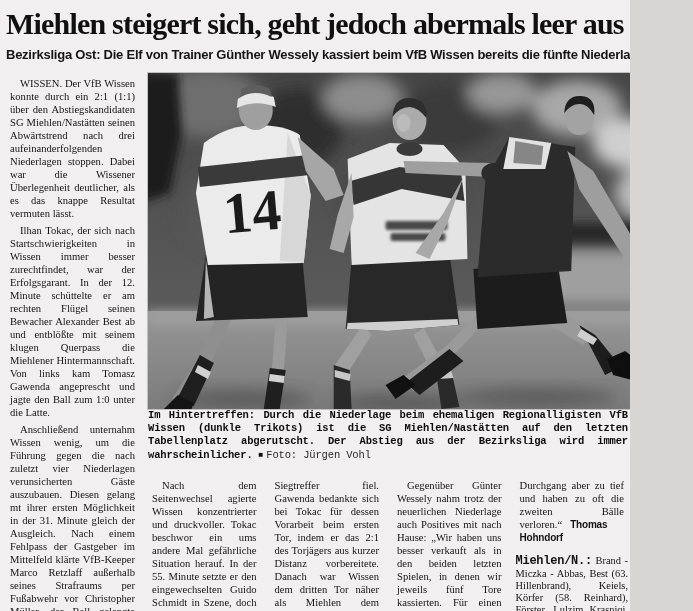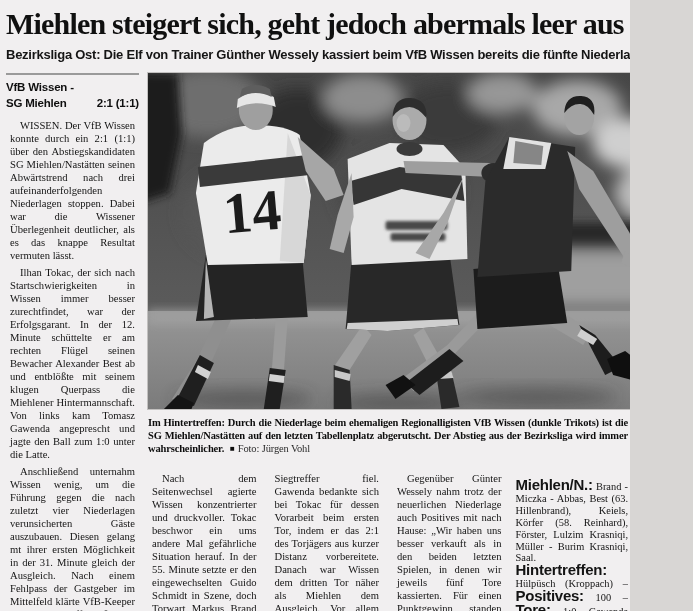--- a/index.html
+++ b/index.html
@@ -57,22 +57,21 @@
     text-indent:10px;
     margin:4px;
     hyphens:auto;
     -webkit-hyphens:auto;
   }
   .cont{text-indent:0;}
 
   figure{margin:0;}
   .photo{display:block;outline:1px solid #c2c0bf;background:#555;}
   figcaption{
-    margin-top:7px;
-    font-family:Liberation Serif, serif;
+    font-family:Liberation Mono, monospace;
     font-weight:700;
     font-size:10.5px;
     line-height:13px;
     letter-spacing:-0.15px;
     color:#0d0d0d;
     text-align:justify;
   }
   .sq{font-size:8px;margin:0 3px 0 6px;vertical-align:1px;}
   .credit{font-weight:400;color:#2b2b2b;}
 
@@ -88,42 +87,35 @@
   }
   .stats{
     font-size:10.4px;
     line-height:11.9px;
     text-align:justify;
     margin:11px 0 0 0;
     hyphens:auto;
   }
   .stats + .stats{margin-top:0;}
   .stats b{
-    font-family:Liberation Sans, sans-serif;
-    font-size:15px;
+    font-family:Liberation Mono, monospace;
+    font-size:12px;
     letter-spacing:-0.25px;
   }
 </style>
 </head>
 <body>
 
 <div class="page">
   <h1 class="headline">Miehlen steigert sich, geht jedoch abermals leer aus</h1>
   <p class="subhead">Bezirksliga Ost: Die Elf von Trainer Günther Wessely kassiert beim VfB Wissen bereits die fünfte Niederlage hintereinander</p>
 
   <div class="content">
 
     <aside class="leftcol">
-      <div class="scorebox">
-        <div>VfB Wissen -</div>
-        <div class="scoreline2">
-          <span>SG Miehlen</span>
-          <span>2:1 (1:1)</span>
-        </div>
-      </div>
       <p class="body">WISSEN. Der VfB Wissen konnte durch ein 2:1 (1:1) über den Abstiegskandidaten SG Miehlen/Nastätten seinen Abwärtstrend nach drei aufeinanderfolgenden Niederlagen stoppen. Dabei war die Wissener Überlegenheit deutlicher, als es das knappe Resultat vermuten lässt.</p>
       <p class="body">Ilhan Tokac, der sich nach Startschwierigkeiten in Wissen immer besser zurechtfindet, war der Erfolgsgarant. In der 12. Minute schüttelte er am rechten Flügel seinen Bewacher Alexander Best ab und entblößte mit seinem klugen Querpass die Miehlener Hintermannschaft. Von links kam Tomasz Gawenda angeprescht und jagte den Ball zum 1:0 unter die Latte.</p>
       <p class="body">Anschließend unternahm Wissen wenig, um die Führung gegen die nach zuletzt vier Niederlagen verunsicherten Gäste auszubauen. Diesen gelang mt ihrer ersten Möglichkeit in der 31. Minute gleich der Ausgleich. Nach einem Fehlpass der Gastgeber im Mittelfeld klärte VfB-Keeper Marco Retzlaff außerhalb seines Strafraums per Fußabwehr vor Christopher Müller, der Ball gelangte jedoch zu Burim Krasniqi, der diesen aus halblinker Position zum 1:1 ins leere Tor hob. Wissen verlor nach dem Gegentor die Übersicht und hätte zwei Minuten später durch einen Distanzschuss von Michele Saal beinahe den Rückstand hinnehmen müssen.</p>
     </aside>
 
     <div class="rightarea">
       <figure>
         <svg class="photo" width="543" height="336" viewBox="0 0 544 336" preserveAspectRatio="none" xmlns="http://www.w3.org/2000/svg">
           <defs>
             <linearGradient id="bgG" x1="0" y1="0" x2="0" y2="1">
@@ -257,19 +249,20 @@
 
         </div>
         <div class="col">
           <p class="body cont">Siegtreffer fiel. Gawenda bedankte sich bei Tokac für dessen Vorarbeit beim ersten Tor, indem er das 2:1 des Torjägers aus kurzer Distanz vorbereitete. Danach war Wissen dem dritten Tor näher als Miehlen dem Ausgleich. Vor allem Kevin Leicher hätte in der 78. Minute nach einem weiteren Zuckerpass von Tokac erhöhen müssen.</p>
           <p class="body">Folglich hatte VfB-Trainer Uwe Leicher bei aller Erleichterung auch Anlass zur Kritik:</p>
         </div>
         <div class="col">
           <p class="body">Gegenüber Günter Wessely nahm trotz der neuerlichen Niederlage auch Positives mit nach Hause: „Wir haben uns besser verkauft als in den beiden letzten Spielen, in denen wir jeweils fünf Tore kassierten. Für einen Punktgewinn standen wir im zweiten</p>
         </div>
         <div class="col">
+          <p class="body cont"><span>Durchgang aber zu tief und haben zu oft die zweiten Bälle verloren.“</span><span class="author">Thomas Hohndorf</span></p>
           <p class="stats"><b>Miehlen/N.:</b> <span>Brand - Miczka - Abbas, Best (63. Hillenbrand), Keiels, Körfer (58. Reinhard), Förster, Lulzim Krasniqi, Müller - Burim Krasniqi, Saal.</span></p>
           <p class="stats"><b>Hintertreffen:</b> <span>Hülpüsch (Kroppach) – </span><b>Positives:</b> <span>100 – </span><b>Tore:</b> <span>1:0 Gawenda (12.), 1:1 Burim Krasniqi (31.), 2:1 Tokac (70.).</span></p>
         </div>
       </div>
     </div>
   </div>
 </div>
 
 </body></html>

